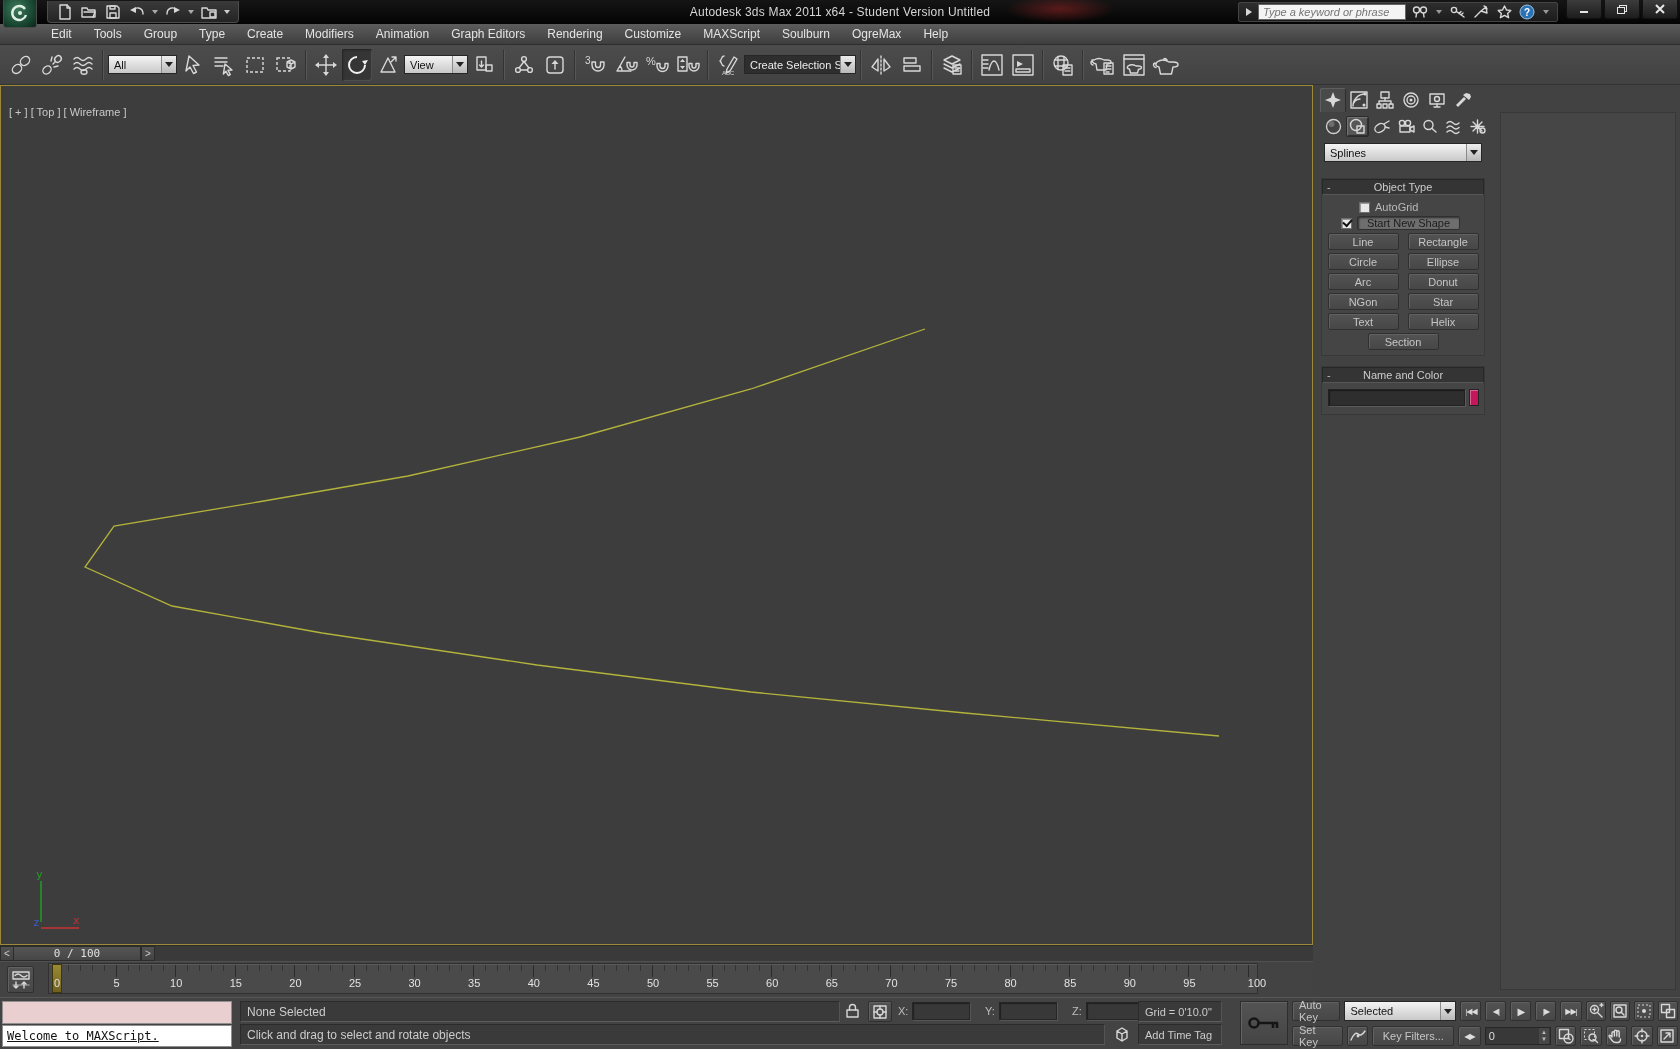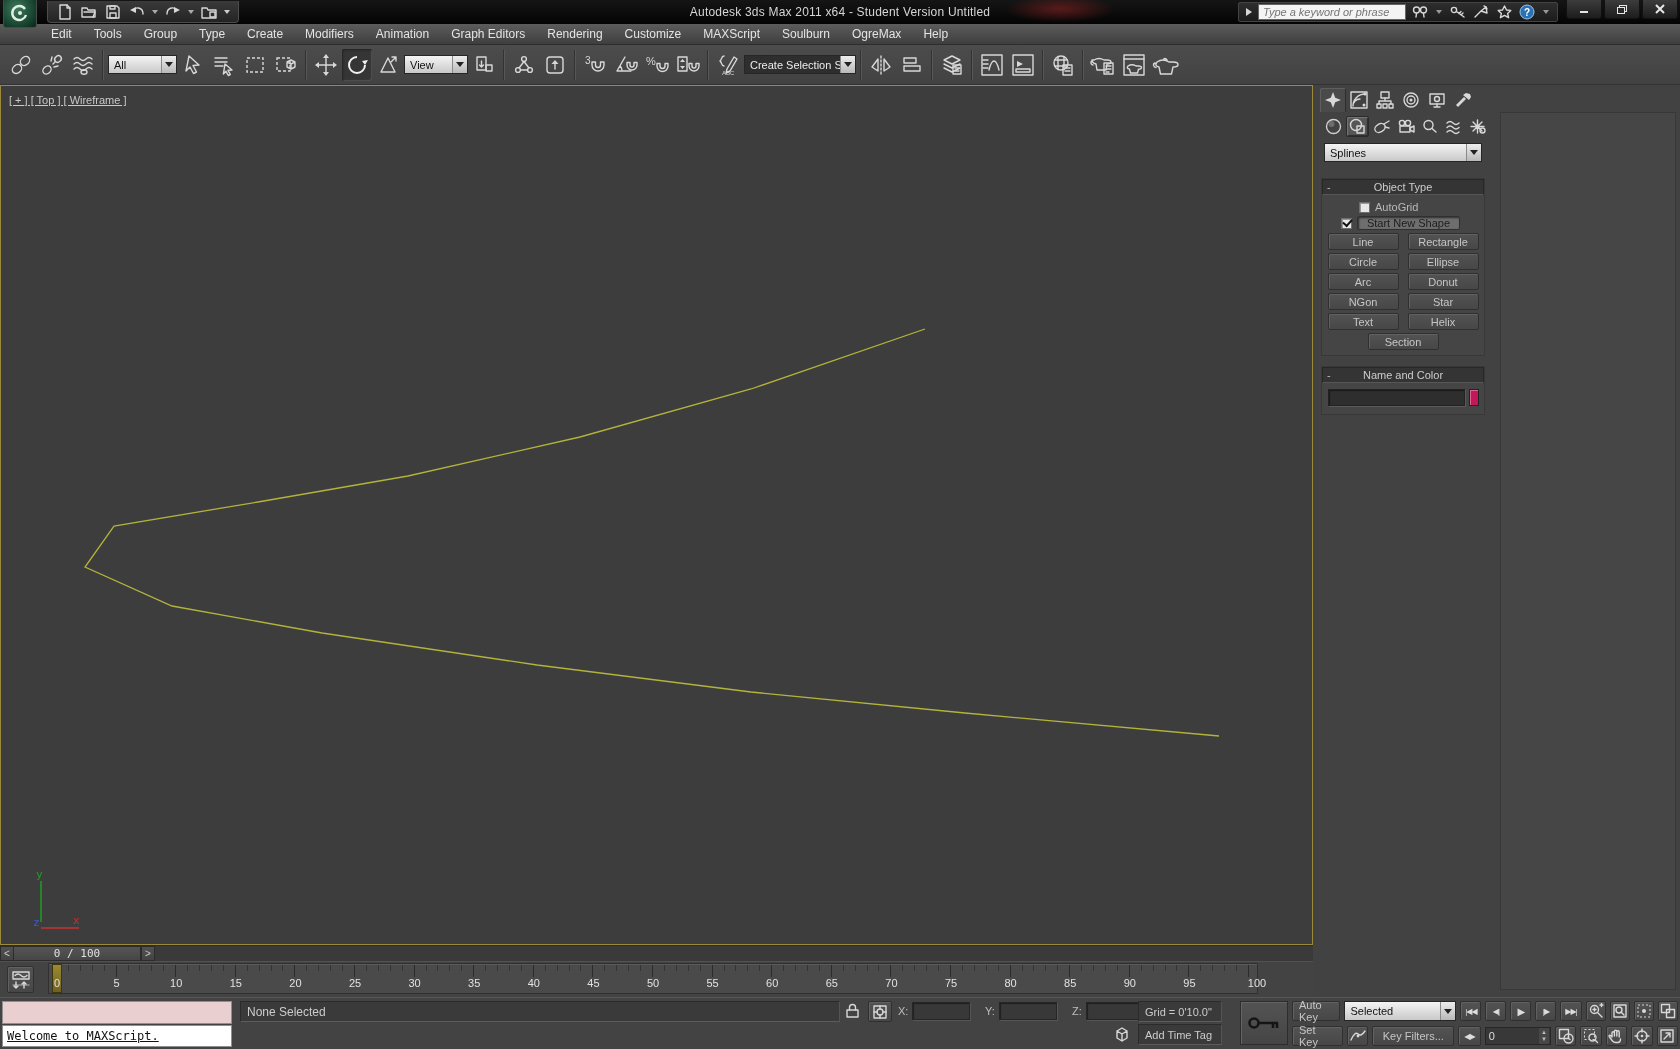--- a/index.html
+++ b/index.html
@@ -49,21 +49,21 @@
   .combo .cbody { background:linear-gradient(#f4f4f4,#c9c9c9); color:#111; font-size:11px;
     display:flex; align-items:center; padding:0 5px; flex:1; white-space:nowrap; overflow:hidden; }
   .combo .cbody.dark { background:#2e2e2e; color:#ececec; }
   .combo .carrow { width:15px; background:linear-gradient(#ededed,#b9b9b9); border-left:1px solid #8a8a8a;
     display:flex; align-items:center; justify-content:center; }
   .caret { width:0; height:0; border-left:4px solid transparent; border-right:4px solid transparent; border-top:5px solid #222; }
 
   
   #viewport { position:absolute; left:0; top:85px; width:1313px; height:860px;
     background:#3d3d3d; border:1px solid #9c8a3a; }
-  #vp-label { position:absolute; left:8px; top:8px; color:#c9c9c9; font-size:11px;text-decoration:underline; }
+  #vp-label { position:absolute; left:8px; top:20px; color:#c9c9c9; font-size:11px; }
   #vp-svg { position:absolute; left:0; top:0; }
 
   
   #rightside { position:absolute; left:1313px; top:85px; width:367px; height:912px; background:#424242; }
   #empty-pane { position:absolute; left:187px; top:27px; width:176px; height:878px;
     background:#464646; border:1px solid #383838; }
   #panel-tabs { position:absolute; left:7px; top:3px; display:flex; }
   .ptab { width:26px; height:24px; display:flex; align-items:center; justify-content:center; border-radius:2px 2px 0 0; }
   .ptab.active { background:#4a4a4a; box-shadow:inset 1px 1px 0 #5e5e5e, inset -1px 0 0 #2e2e2e; }
   #panel-cats { position:absolute; left:9px; top:31px; display:flex; gap:1px; }
@@ -680,20 +680,21 @@
       <span class="tick-label" style="left: 1140.4px;">95</span>
       <span class="tick-label" style="left: 1208px; text-align: right;">100</span>
     </div>
 </div>
 
 <div id="statusbar">
   <div id="mxs-recorder"></div>
   <div id="mxs-listener">Welcome to MAXScript.</div>
 
   <div id="status-sel" class="sunken">None Selected</div>
+  <div id="status-prompt" class="sunken">Click and drag to select and rotate objects</div>
 
   <div id="lock-btn">
       <svg width="15" height="16" viewBox="0 0 15 16">
         <rect class="s" x="2" y="7" width="11" height="7"></rect>
         <path class="s" d="M4.5 7 v-2.5 a3 3 0 0 1 6 0 V7"></path>
       </svg>
     </div>
   <div id="abs-btn" class="mxbtn">
       <svg width="16" height="16" viewBox="0 0 16 16">
         <rect class="s" x="2" y="2" width="12" height="12"></rect>

